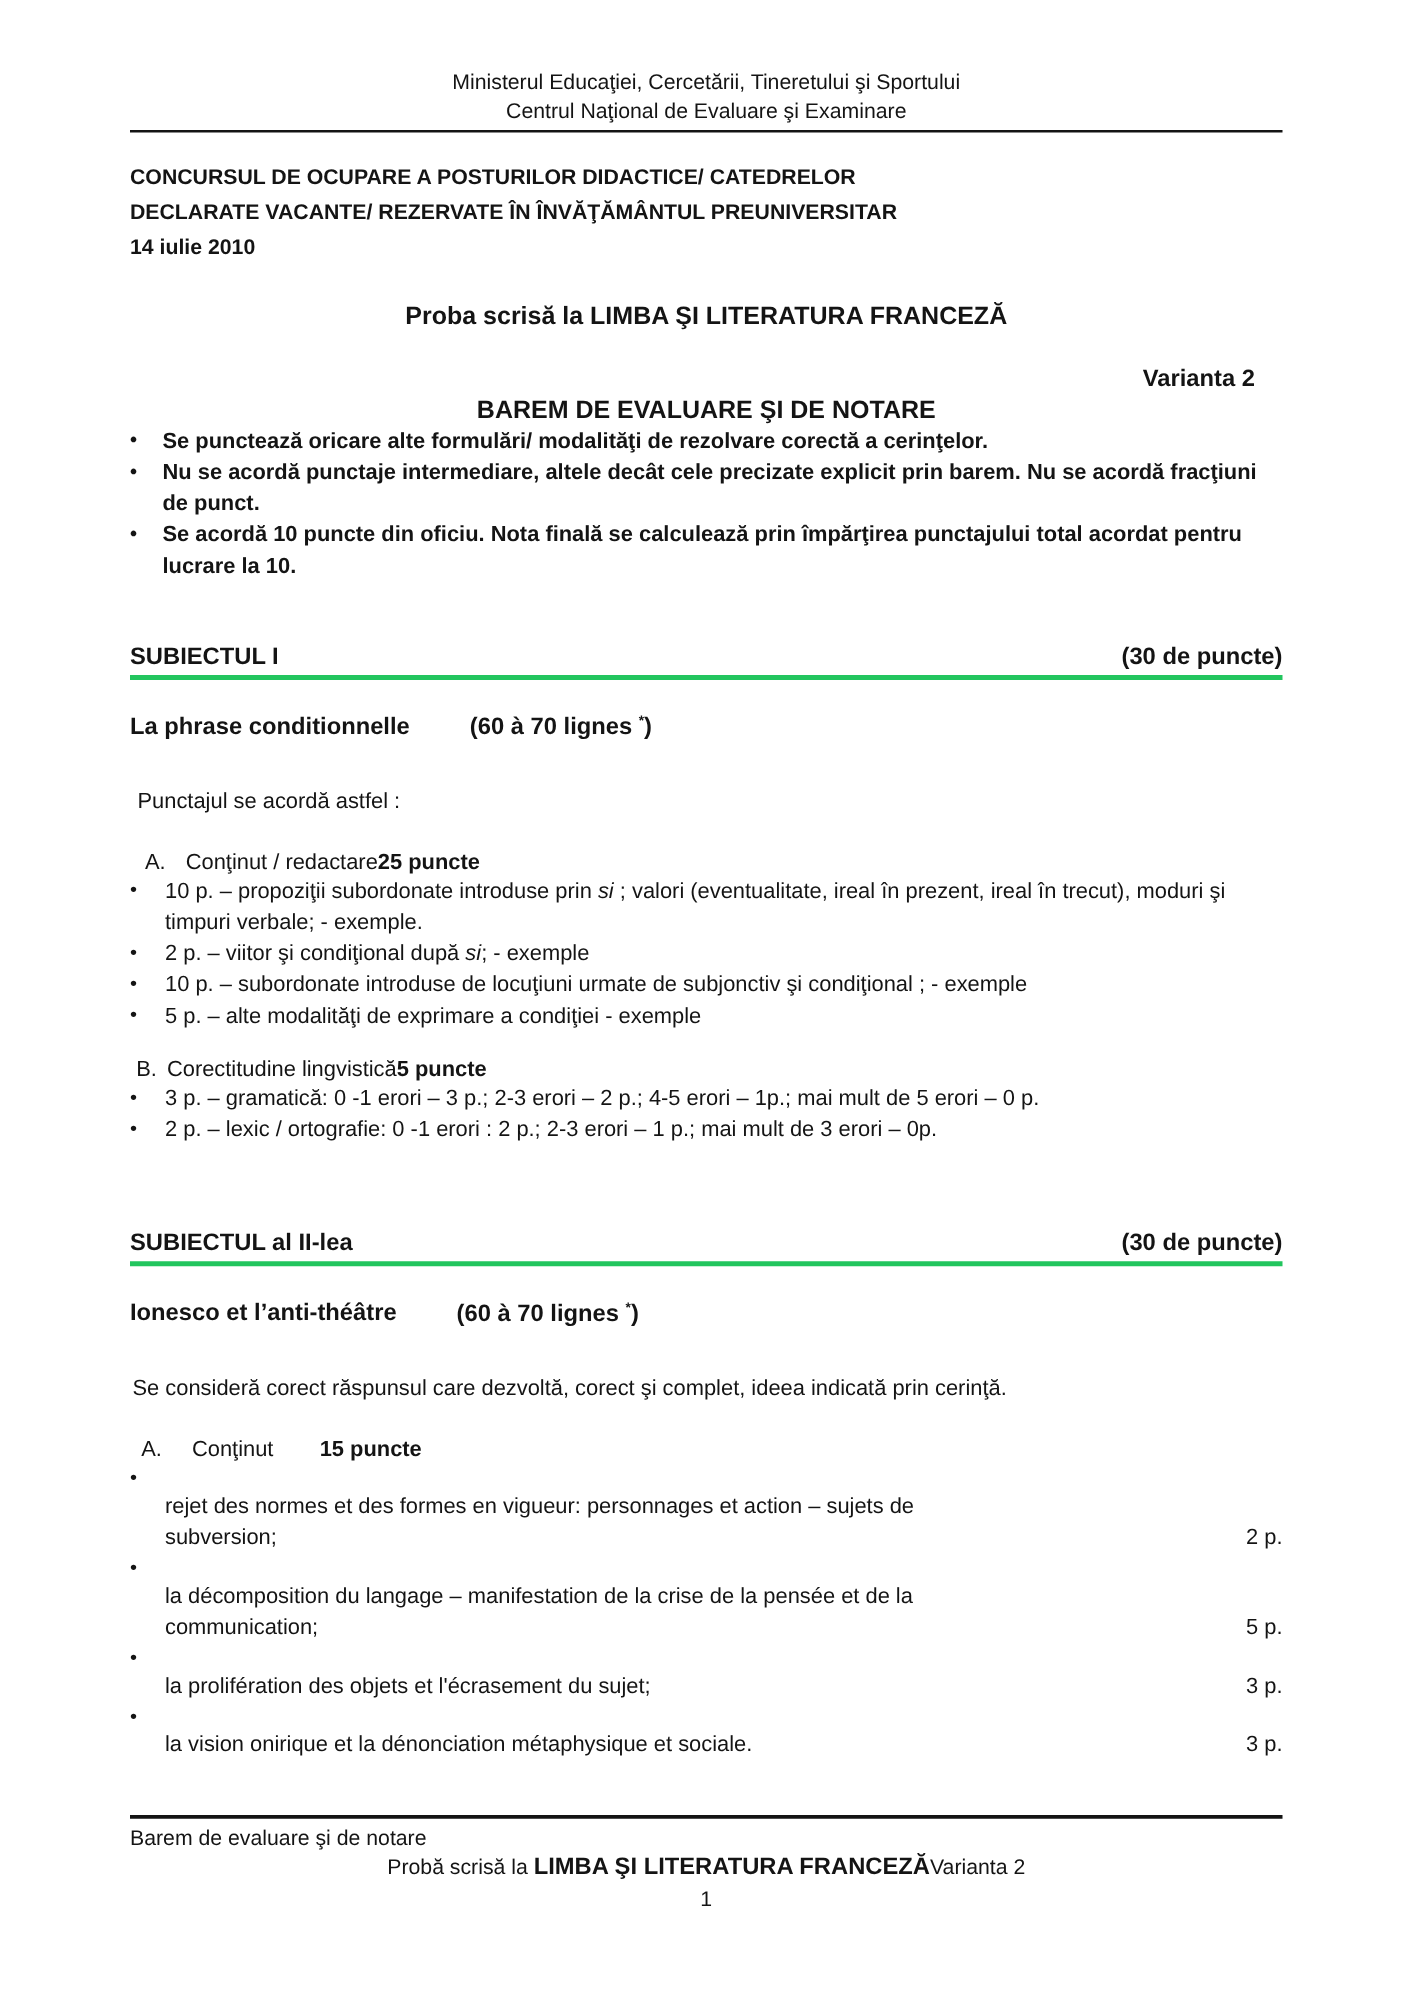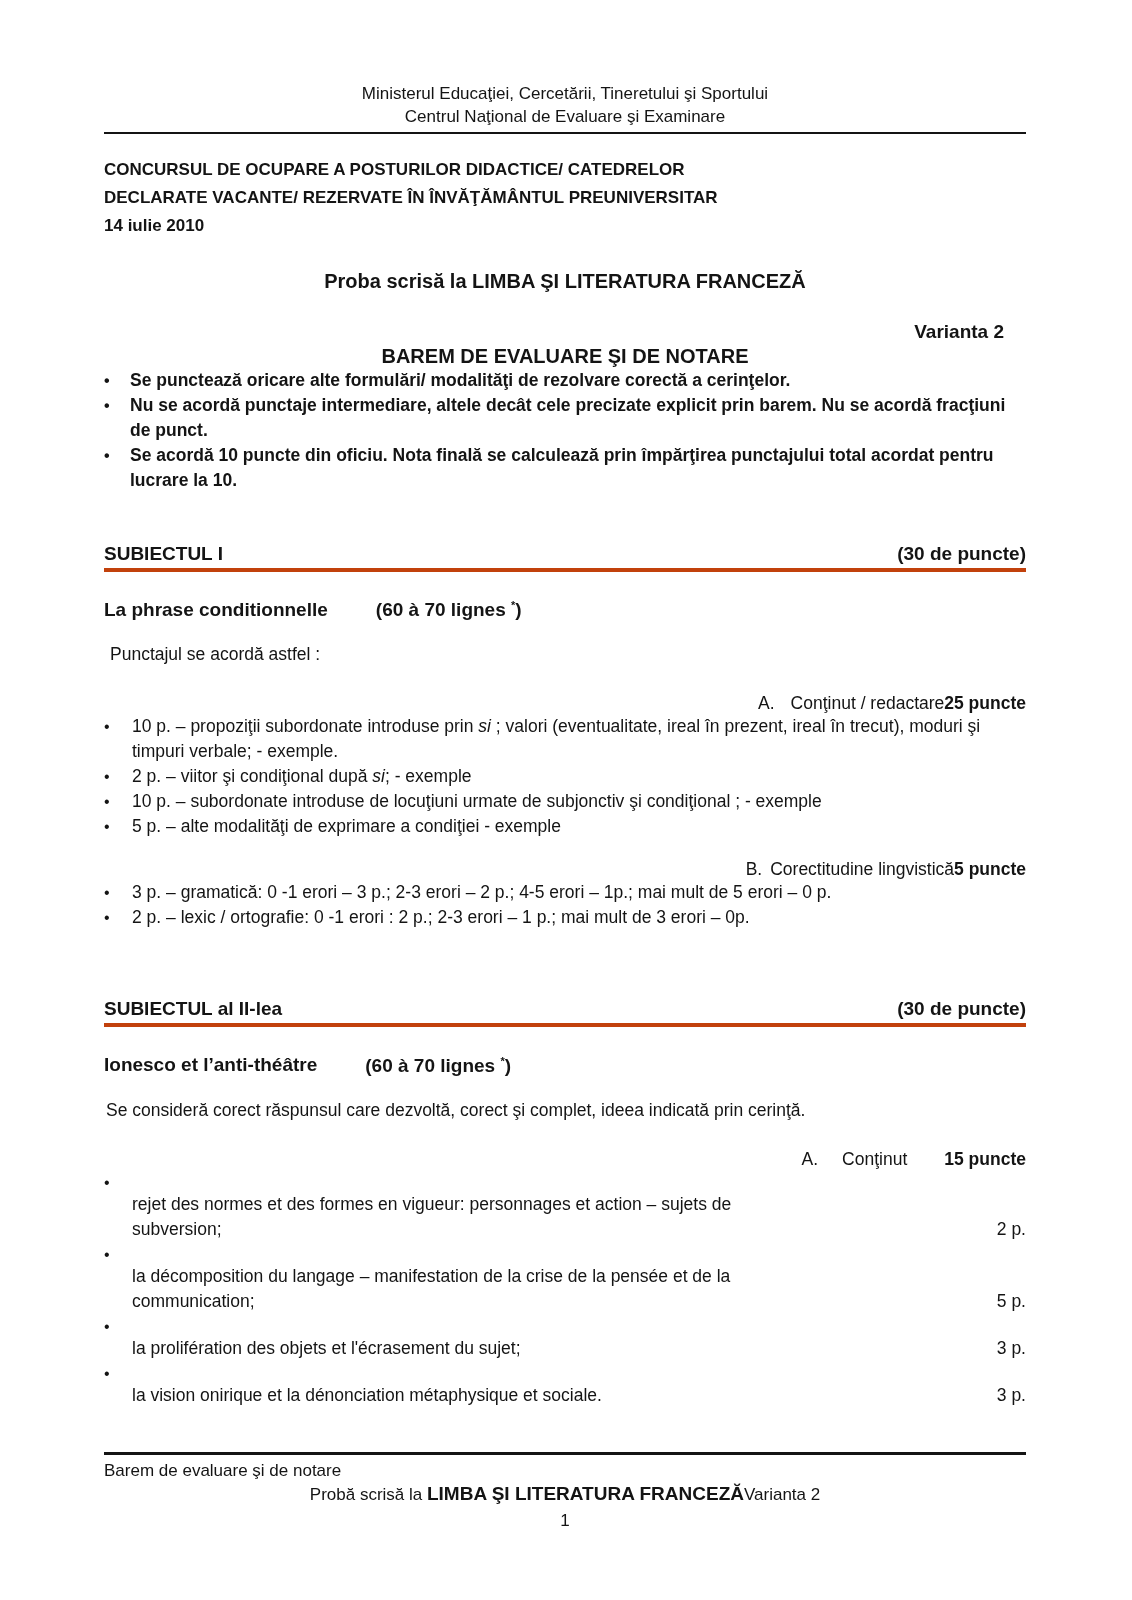--- a/index.html
+++ b/index.html
@@ -13,21 +13,21 @@
     overflow: hidden;
   }
   .content {
     position: absolute;
     left: 104px;
     width: 922px;
     top: 0;
   }
   
   .ministry {
-    margin-top: 82px;
+    margin-top: 54px;
     text-align: center;
     font-size: 17px;
     line-height: 23px;
   }
   .head-rule {
     border: none;
     border-top: 2px solid #141414;
     margin: 4px 0 0 0;
   }
   
@@ -79,40 +79,40 @@
     font-size: 17.5px;
     line-height: 25px;
   }
   .notes .marker { flex: 0 0 26px; }
   
   .subject-heading {
     display: flex;
     justify-content: space-between;
     font-weight: bold;
     font-size: 19px;
-    border-bottom: 4px solid #c2410c;
+    border-bottom: 4px solid #22c55e;
     padding-bottom: 3px;
   }
   .sh-1 { margin-top: 50px; }
   .sh-2 { margin-top: 68px; }
   .topic-row {
     margin-top: 27px;
     font-weight: bold;
     font-size: 19px;
   }
   .topic-row .lines { margin-left: 48px; }
   .intro {
-    margin-top: 23px;
+    margin-top: 37px;
     font-size: 17.5px;
     padding-left: 6px;
   }
   
   .sec-row {
     display: flex;
-    justify-content: flex-end;
+    justify-content: flex-start;
     font-size: 17.5px;
     margin-top: 28px;
   }
   .sec-row .sec-points { font-weight: bold; }
   .sec-label { margin-right: 16px; }
   .pl-12 { padding-left: 12px; }
   .pl-5  { padding-left: 5px; }
   .pl-9  { padding-left: 9px; gap: 37px; }
   .sec-row.tight { margin-top: 20px; }
   

